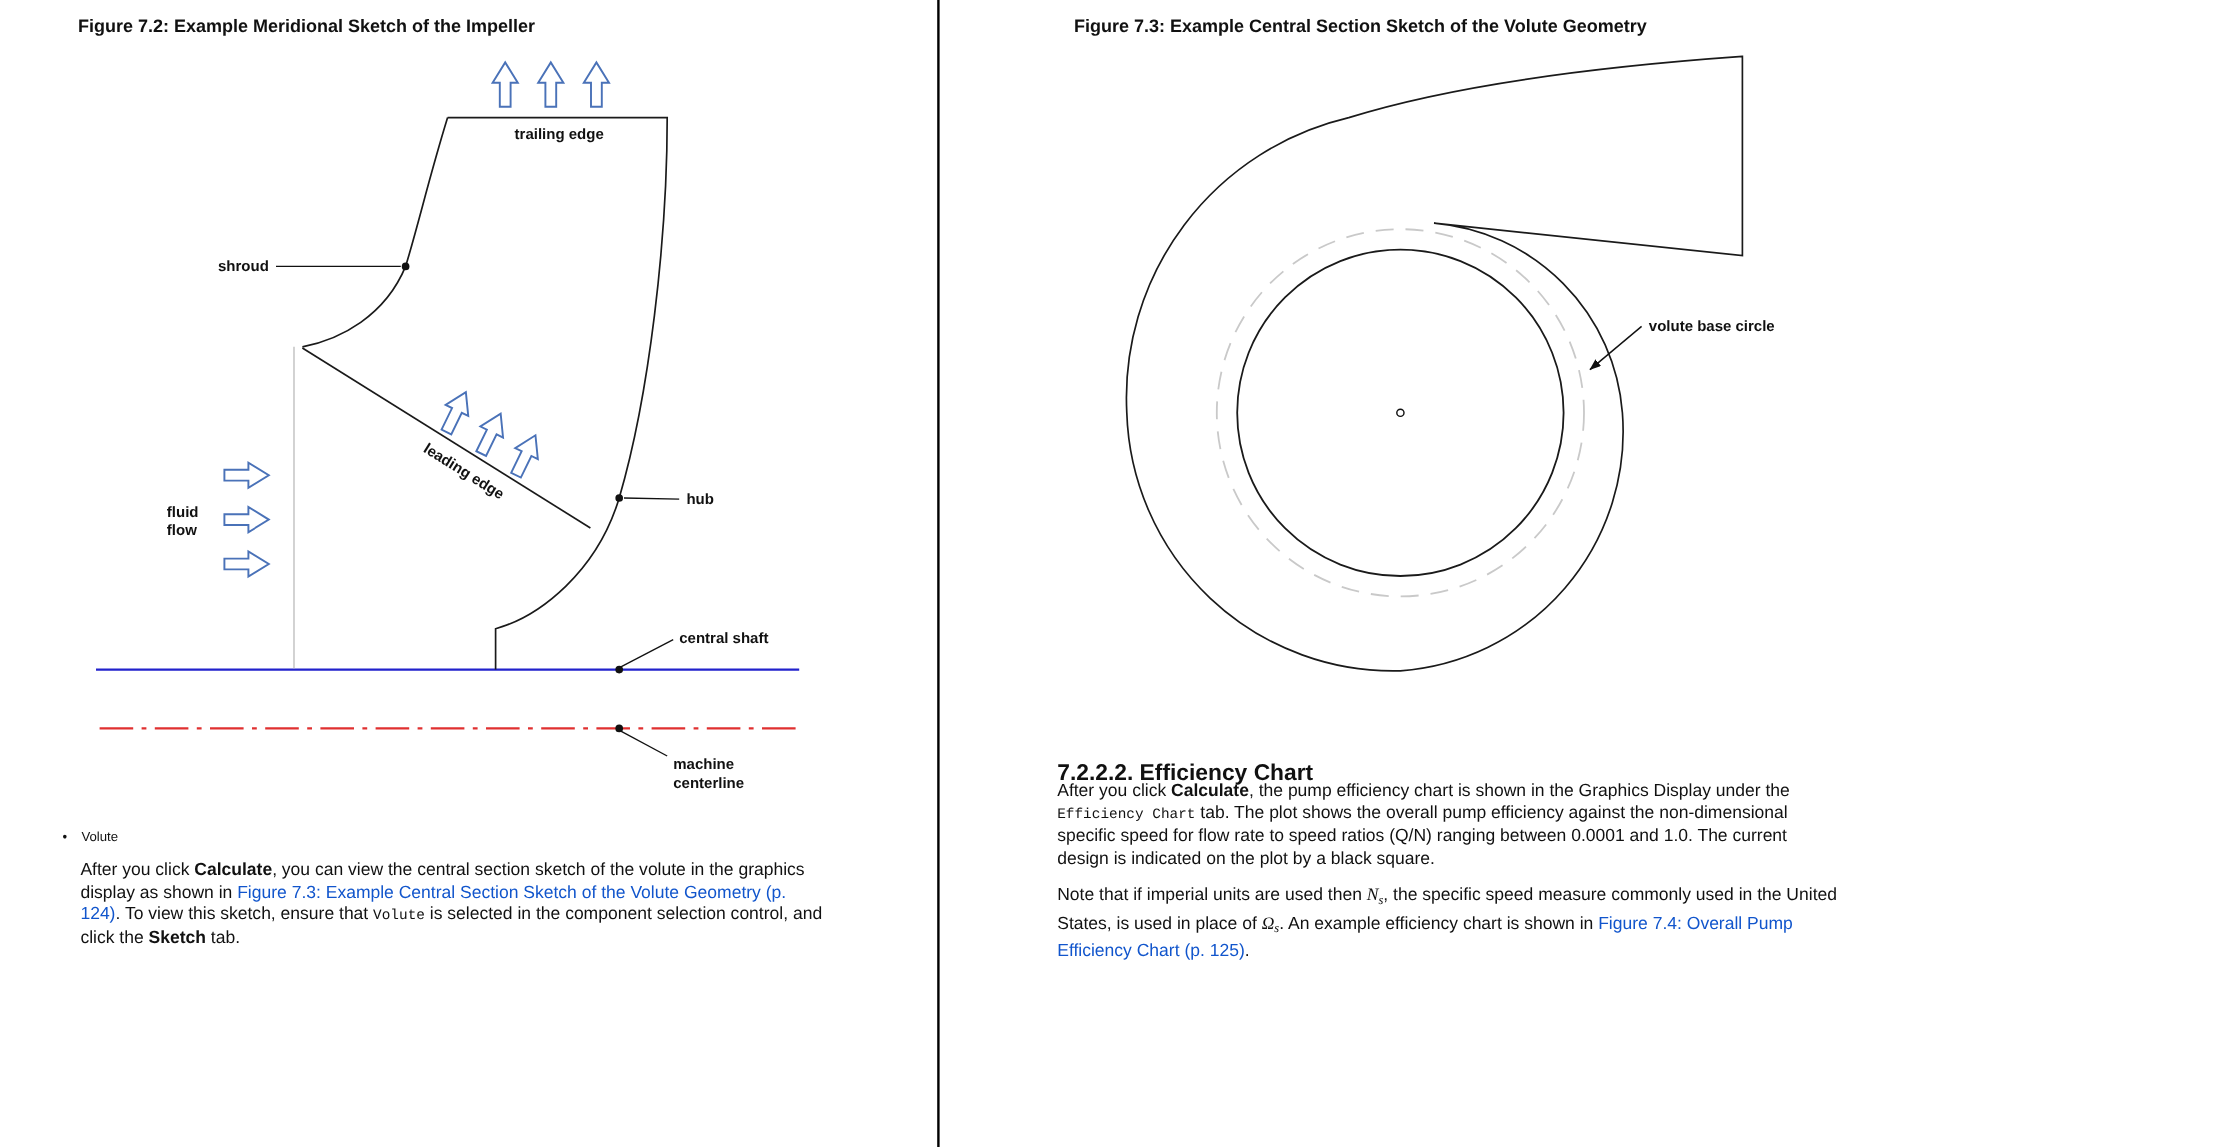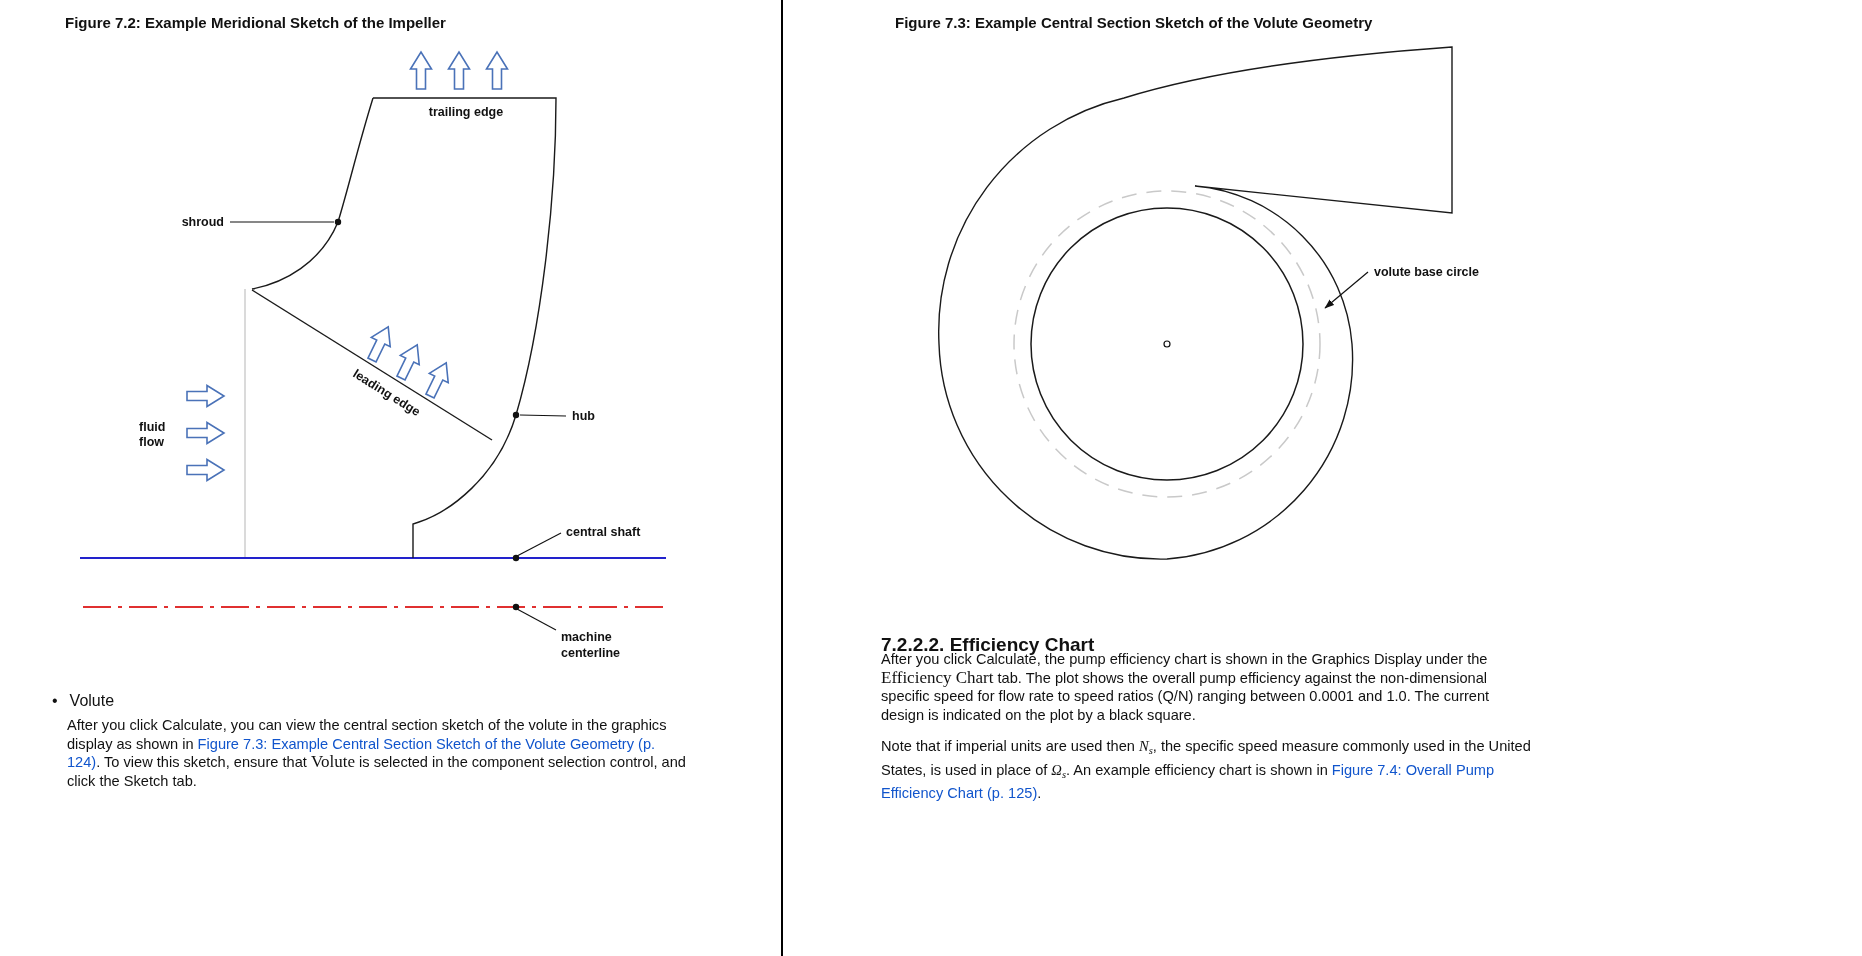--- a/index.html
+++ b/index.html
@@ -4,27 +4,27 @@
 <style>
   html,body { margin:0; padding:0; background:#fff; }
   .page {
     position:relative; width:1572px; height:956px; background:#ffffff;
     font-family:"Liberation Sans", sans-serif; color:#111; overflow:hidden;
   }
   .divider { position:absolute; left:781px; top:0; width:1.5px; height:956px; background:#000; }
   .fig-title { position:absolute; font-size:15px; font-weight:bold; white-space:nowrap; }
   .section-heading { position:absolute; font-size:19px; font-weight:bold; white-space:nowrap; }
   .body-text { position:absolute; font-size:14.6px; line-height:18.6px; text-align:left; }
-  .bullet-row { position:absolute; font-size:16px; }
+  .bullet-row { position:absolute; font-size:11px; }
   .bullet-row .lbl { margin-left:12px; }
   svg { position:absolute; overflow:visible; }
   svg text { font-family:"Liberation Sans", sans-serif; font-size:12.5px; font-weight:bold; fill:#111; }
-  .seg-bold { font-weight:normal; }
+  .seg-bold { font-weight:bold; }
   .seg-link { color:#1155cc; cursor:pointer; }
-  .seg-mono { font-family:Liberation Serif, serif; font-size:17px; }
+  .seg-mono { font-family:Liberation Mono, monospace; font-size:12px; }
   .seg-mvar { font-family:"Liberation Serif", serif; font-style:italic; }
   .seg-msub { font-family:"Liberation Serif", serif; font-style:italic; font-size:10.5px; vertical-align:-3px; }
 </style>
 </head>
 <body>
 
 <div class="page">
 
   <div class="divider"></div>
 

